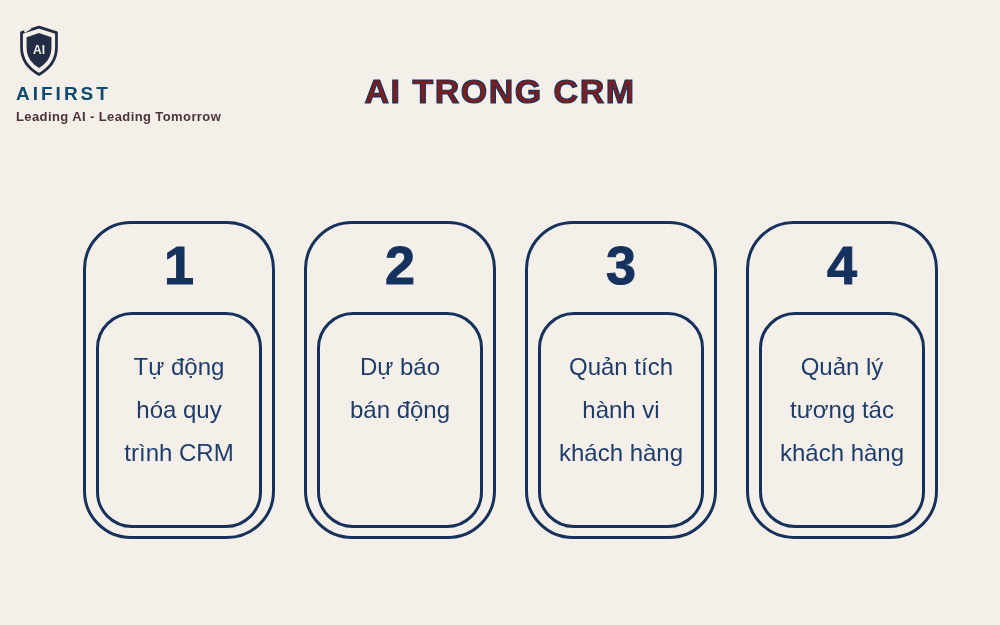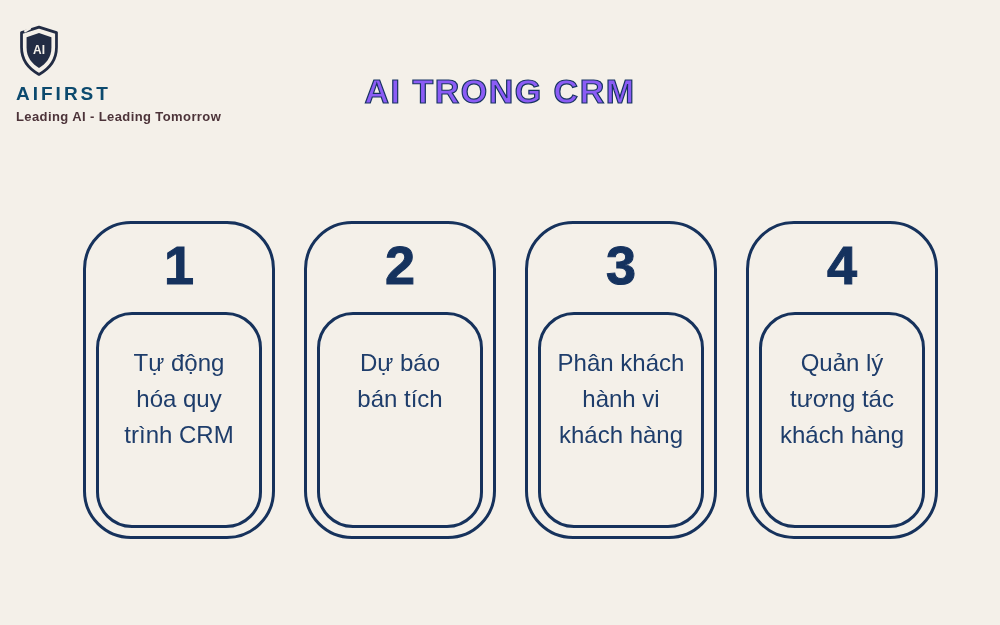--- a/index.html
+++ b/index.html
@@ -47,21 +47,21 @@
   
   .page-title {
     position: absolute;
     top: 72px;
     left: 0;
     width: 100%;
     text-align: center;
     font-size: 34px;
     font-weight: bold;
     letter-spacing: 1.5px;
-    color: #8b5cf6;
+    color: #7f1d1d;
     -webkit-text-stroke: 1.2px #15325e;
   }
 
   
   .cards {
     position: absolute;
     left: 83px;
     top: 221px;
     display: flex;
     gap: 29px;
@@ -94,21 +94,21 @@
     bottom: 8px;
     border: 3px solid #16325c;
     border-radius: 36px;
     box-sizing: border-box;
   }
   .card-label {
     margin-top: 30px;
     padding: 0 6px;
     text-align: center;
     font-size: 24px;
-    line-height: 36px;
+    line-height: 43px;
     color: #1e3d6b;
     white-space: pre-line;
   }
 </style>
 </head>
 <body>
 
 <div class="logo">
   <svg class="logo-shield" viewBox="0 0 100 112" xmlns="http://www.w3.org/2000/svg">
     <path d="M50 4 L88 16 L88 48 C88 76 72 95 50 107 C28 95 12 76 12 48 L12 16 Z" fill="none" stroke="#222c44" stroke-width="6" stroke-linejoin="round"></path>
@@ -130,28 +130,28 @@
       <div class="card-label">Tự động
 hóa quy
 trình CRM</div>
     </div>
   </div>
 
   <div class="card">
     <div class="card-number">2</div>
     <div class="card-inner">
       <div class="card-label">Dự báo
-bán tích</div>
+bán động</div>
     </div>
   </div>
 
   <div class="card">
     <div class="card-number">3</div>
     <div class="card-inner">
-      <div class="card-label">Phân khách
+      <div class="card-label">Quản tích
 hành vi
 khách hàng</div>
     </div>
   </div>
 
   <div class="card">
     <div class="card-number">4</div>
     <div class="card-inner">
       <div class="card-label">Quản lý
 tương tác

